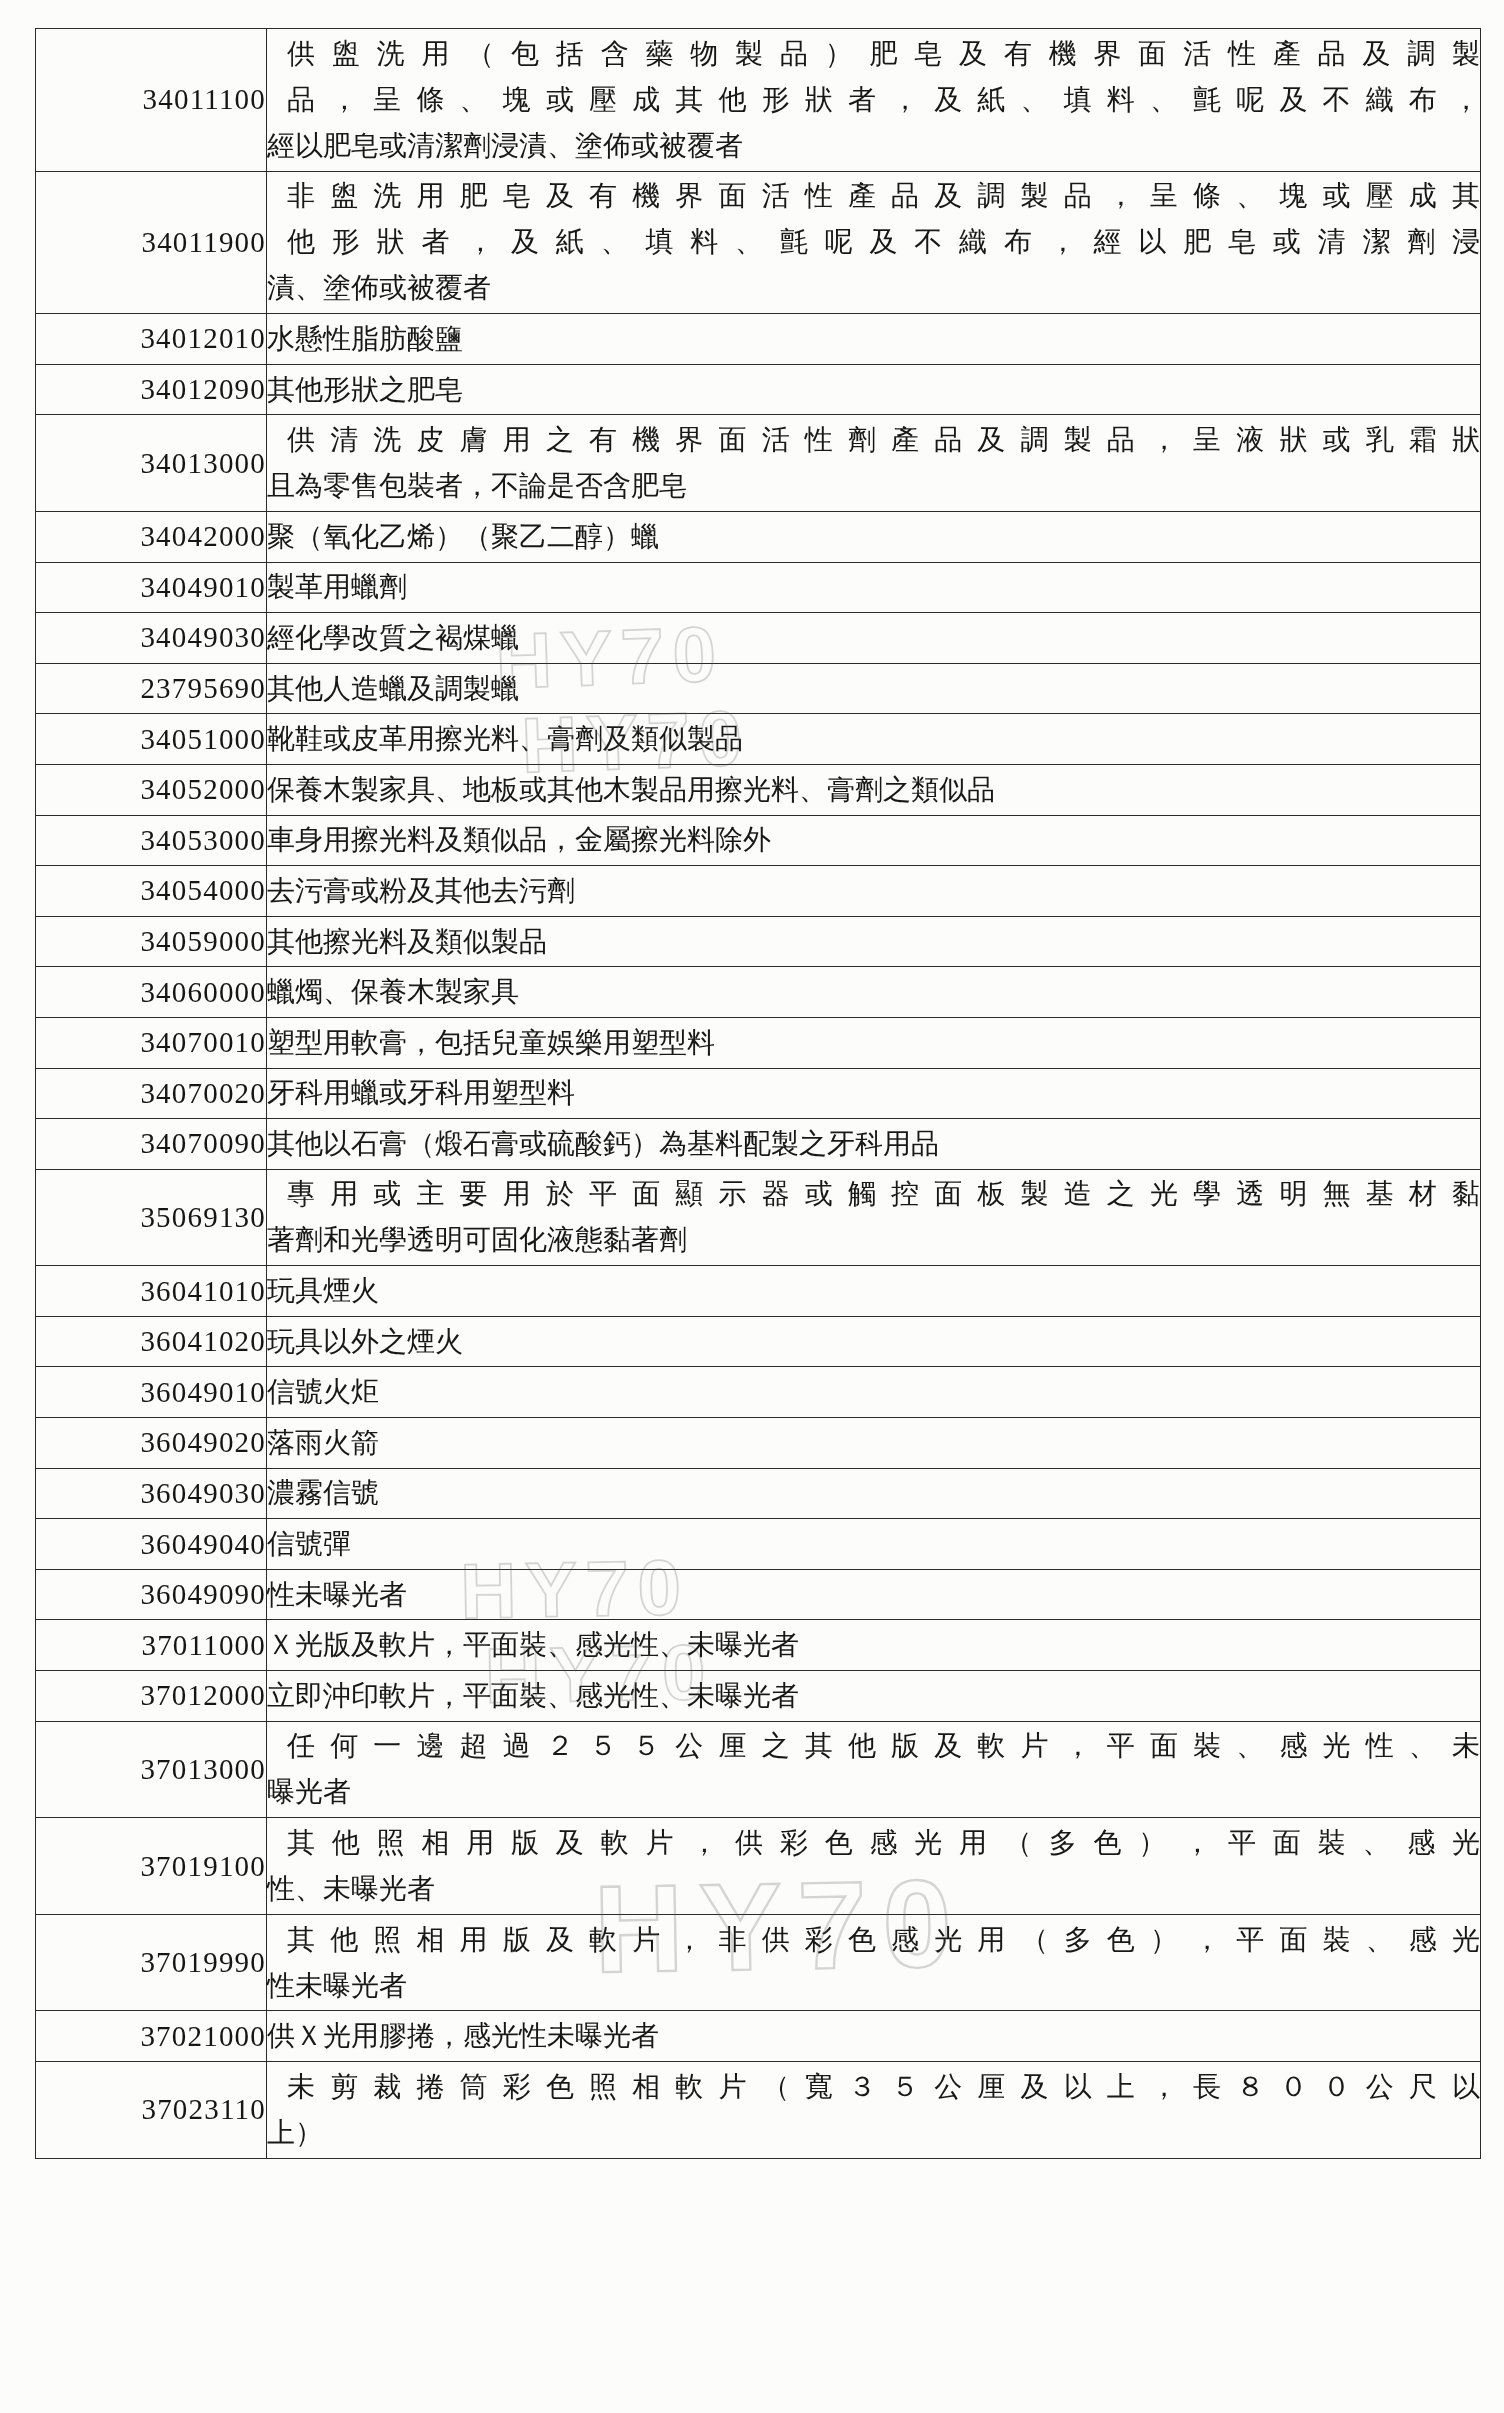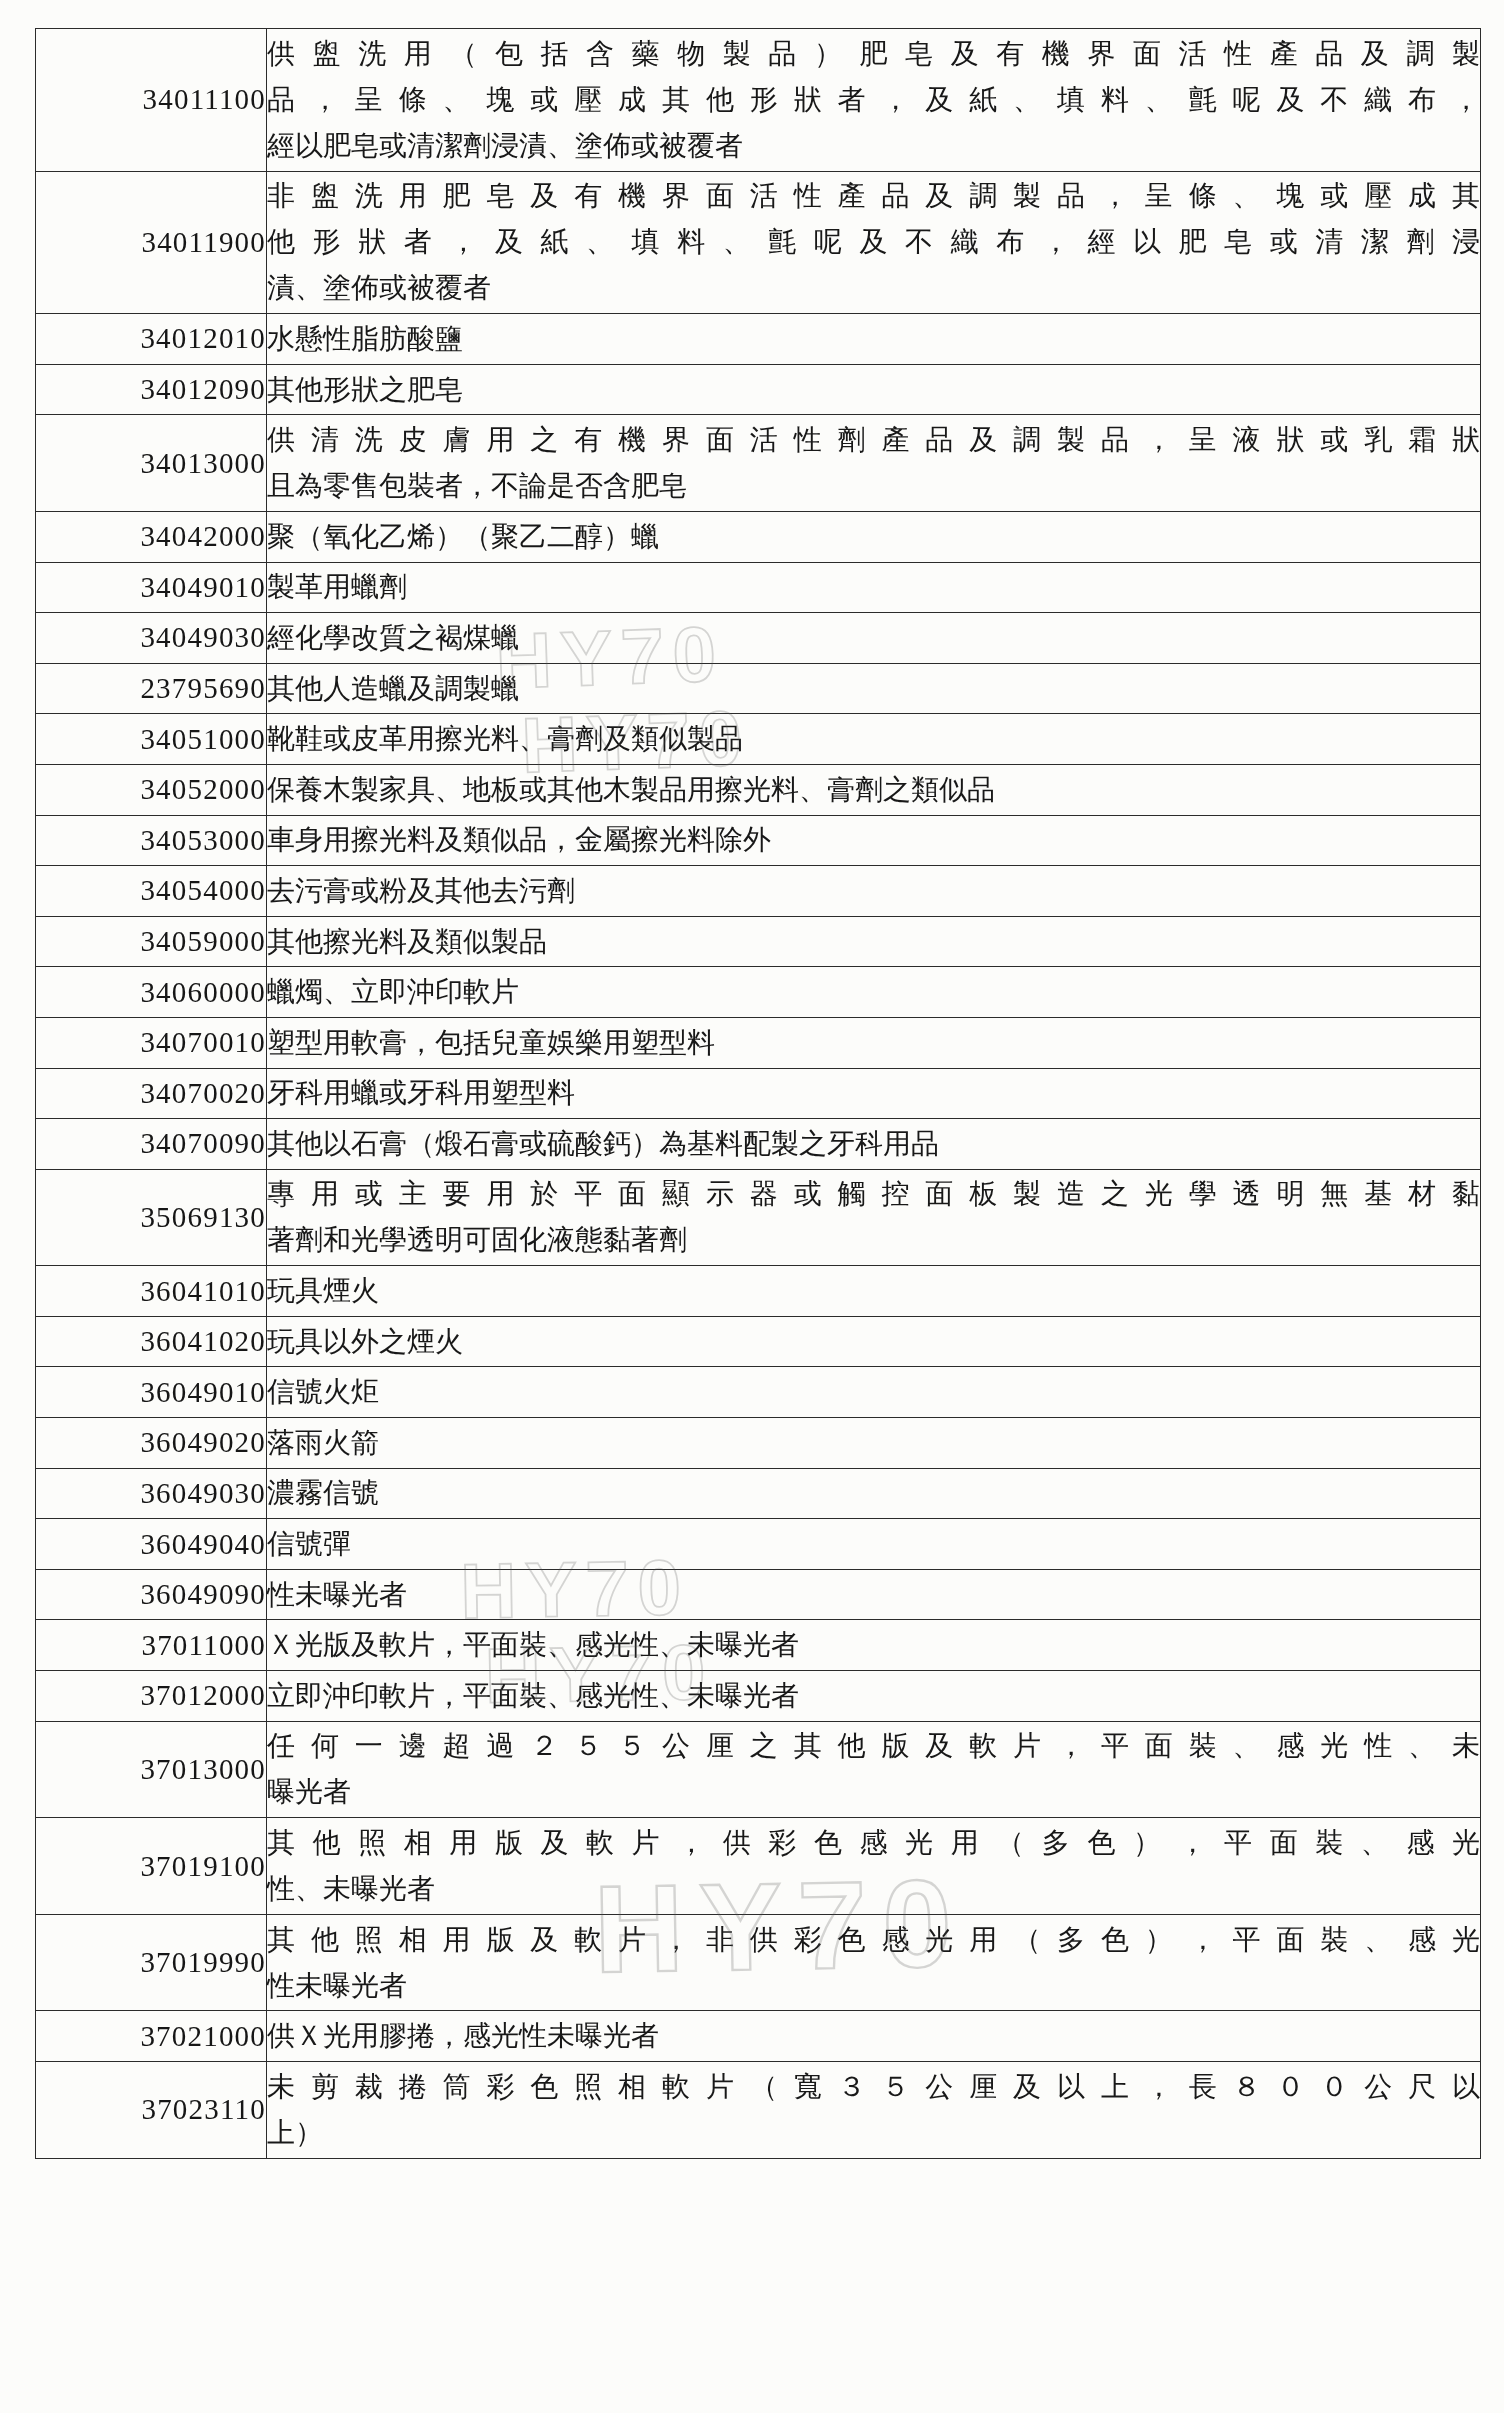--- a/index.html
+++ b/index.html
@@ -46,20 +46,21 @@
     font-size: 28px;
     line-height: 46px;
     white-space: nowrap;
     text-align: justify;
     color: #181818;
   }
   
   .desc-cell .desc-line:not(:last-child) {
     text-align-last: justify;
     white-space: normal;
+    margin-left: 20px;
   }
   
   .watermark {
     position: absolute;
     font-family: "Liberation Sans", "DejaVu Sans", sans-serif;
     font-weight: bold;
     color: transparent;
     -webkit-text-stroke: 1.8px rgba(80, 80, 80, 0.55);
     opacity: 0.42;
     pointer-events: none;
@@ -164,21 +165,21 @@
         </tr>
         <tr>
           <td class="code-cell">34059000</td>
           <td class="desc-cell">
             <div class="desc-line">其他擦光料及類似製品</div>
           </td>
         </tr>
         <tr>
           <td class="code-cell">34060000</td>
           <td class="desc-cell">
-            <div class="desc-line">蠟燭、立即沖印軟片</div>
+            <div class="desc-line">蠟燭、保養木製家具</div>
           </td>
         </tr>
         <tr>
           <td class="code-cell">34070010</td>
           <td class="desc-cell">
             <div class="desc-line">塑型用軟膏，包括兒童娛樂用塑型料</div>
           </td>
         </tr>
         <tr>
           <td class="code-cell">34070020</td>

